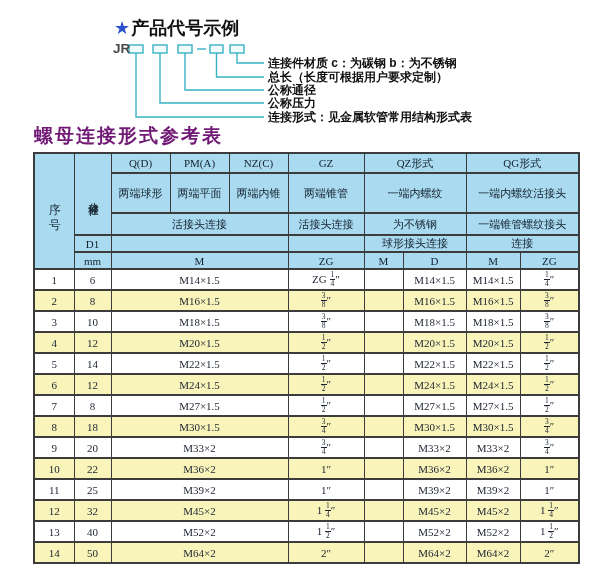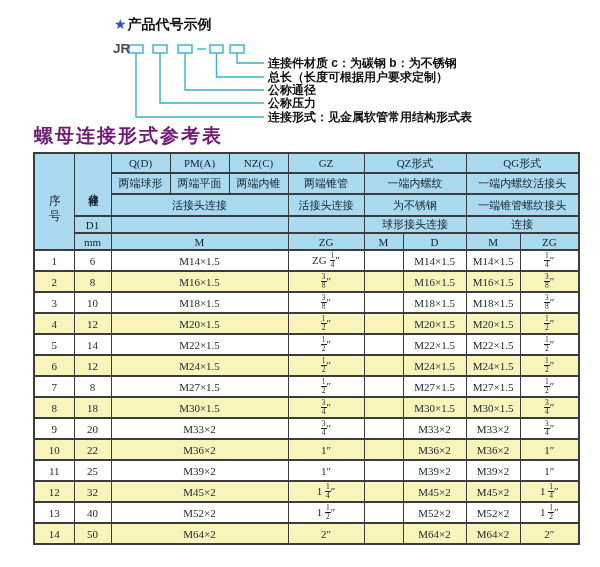--- a/index.html
+++ b/index.html
@@ -1,39 +1,39 @@
 <!DOCTYPE html>
 <html style="--header-bg: #a9daf0; --row-alt-bg: #f8f4ba; --line-teal: #38b2c4; --star-blue: #2b51cc;"><head>
 <meta charset="utf-8">
 <style>
   * { margin:0; padding:0; box-sizing:border-box; }
   html,body { width:600px; height:567px; background:#ffffff; overflow:hidden;
               font-family:"Liberation Serif","DejaVu Serif",serif; color:#1b1b1b; position:relative; }
 
   
   .code-label { position:absolute; left:114px; top:16px; font-family:"Liberation Sans","DejaVu Sans",sans-serif;
-                font-weight:bold; font-size:14px; color:#111; }
+                font-weight:bold; font-size:18px; color:#111; }
   .code-label .star { color:var(--star-blue,#2b51cc); margin-right:1px; }
   .diagram-svg { position:absolute; left:112px; top:34px; }
   .diagram-svg text { font-family:"Liberation Sans","DejaVu Sans",sans-serif; fill:#111; font-size:12px; font-weight:bold; }
   .diagram-svg text.jr { fill:#4a4a4a; font-size:13.5px; }
 
   
   .page-title { position:absolute; left:34px; top:123px; font-size:19px; font-weight:bold;
                 letter-spacing:2px; color:#701a75; }
 
   
   table.ref { position:absolute; left:33px; top:152px; width:545px; border-collapse:collapse;
               table-layout:fixed; font-size:11px; text-align:center; }
   table.ref { border:2px solid #3c3c3c; }
   table.ref th, table.ref td { border-left:1px solid #3c3c3c; border-right:1px solid #3c3c3c;
               border-top:2px solid #3c3c3c; border-bottom:2px solid #3c3c3c;
               font-weight:normal; padding:0 1px; overflow:hidden; }
   thead th { background:var(--header-bg,#a9daf0); color:#14222e; }
-  tr.hr1{height:20px} tr.hr2{height:21px} tr.hr3{height:22px} tr.hr4{height:16px} tr.hr5{height:17px}
+  tr.hr1{height:20px} tr.hr2{height:40px} tr.hr3{height:22px} tr.hr4{height:16px} tr.hr5{height:17px}
   tbody tr { height:21px; background:#ffffff; }
   tbody tr:nth-child(even) { background:var(--row-alt-bg,#f8f4ba); }
   tbody td { color:#1c2330; }
   .vtext { writing-mode:vertical-rl; text-orientation:upright; margin:0 auto; }
   .seq-v { letter-spacing:17px; font-size:12px; }
   .dn-v  { letter-spacing:1px; font-size:10.5px; transform:skewY(-4deg); }
   .frac { display:inline-block; vertical-align:-3px; font-size:7.5px; line-height:1.1; text-align:center; }
   .frac .fnum { display:block; border-bottom:1px solid #1c2330; padding:0 1px; }
   .frac .fden { display:block; }
 </style>

